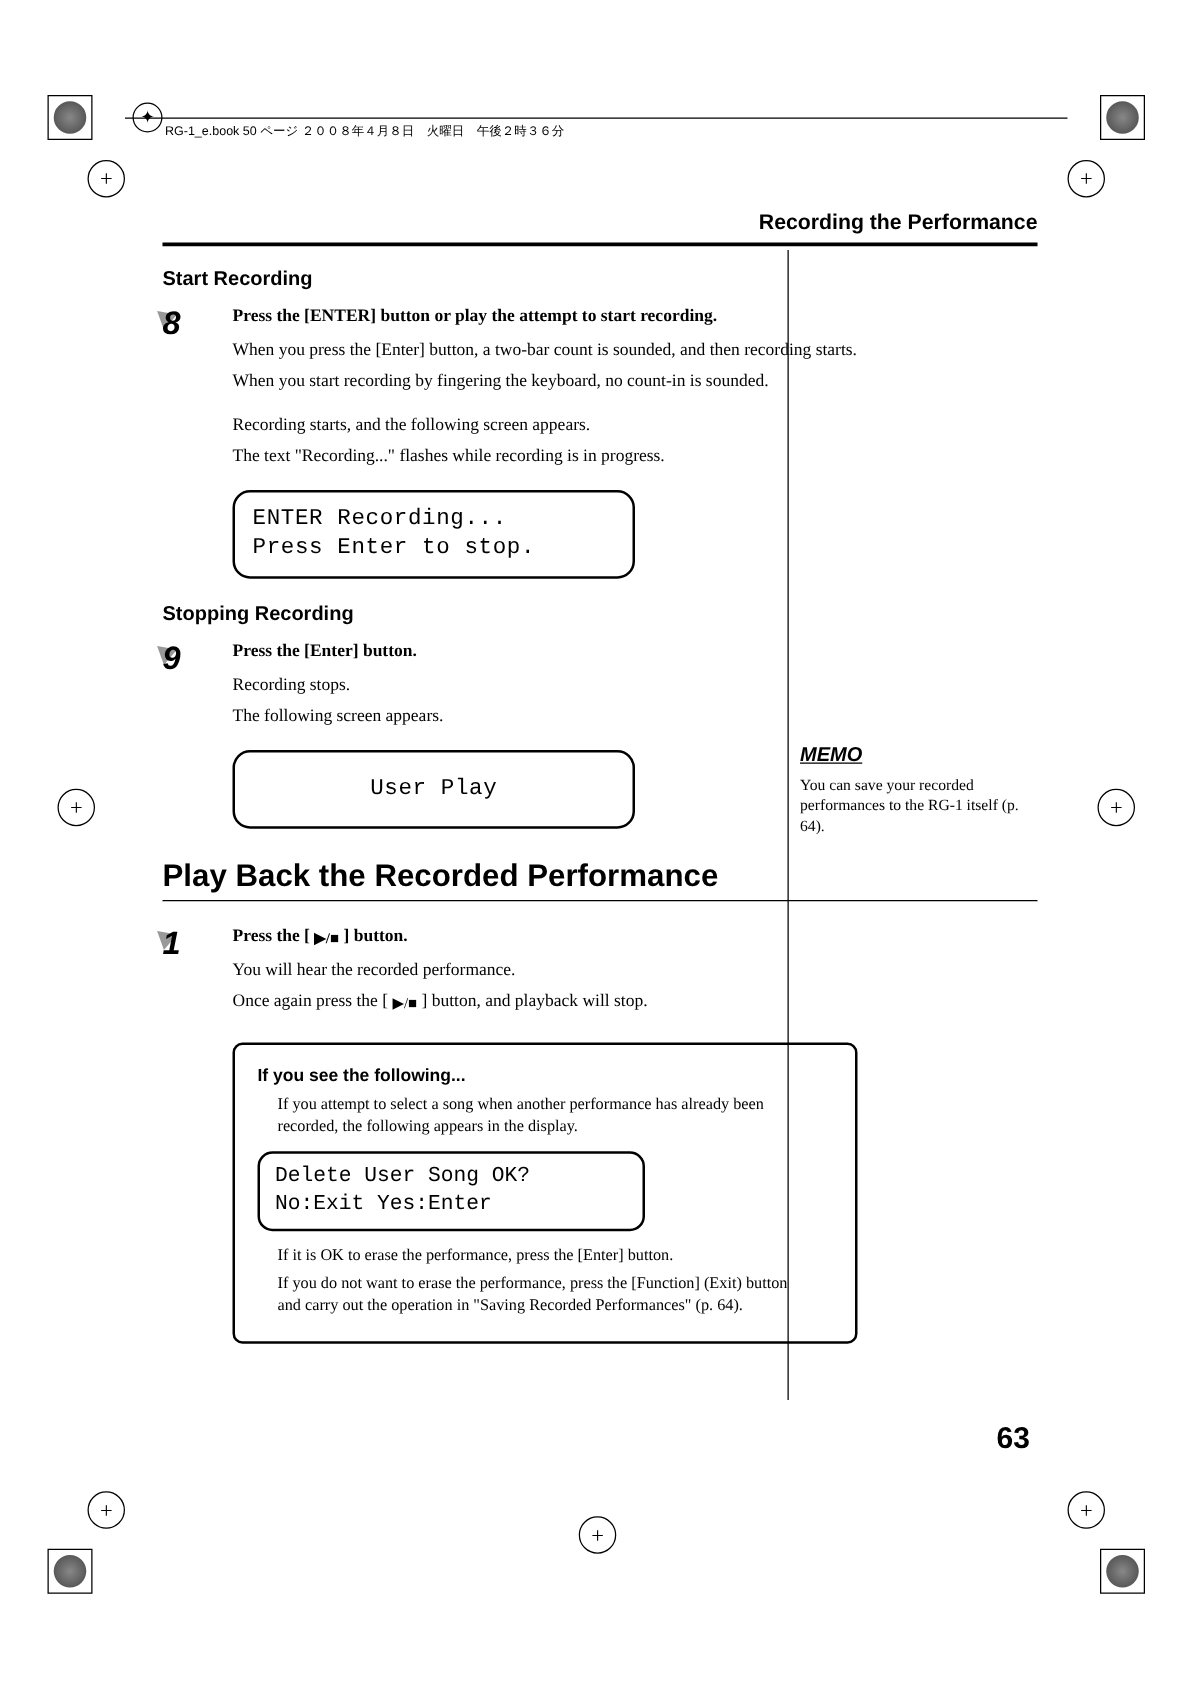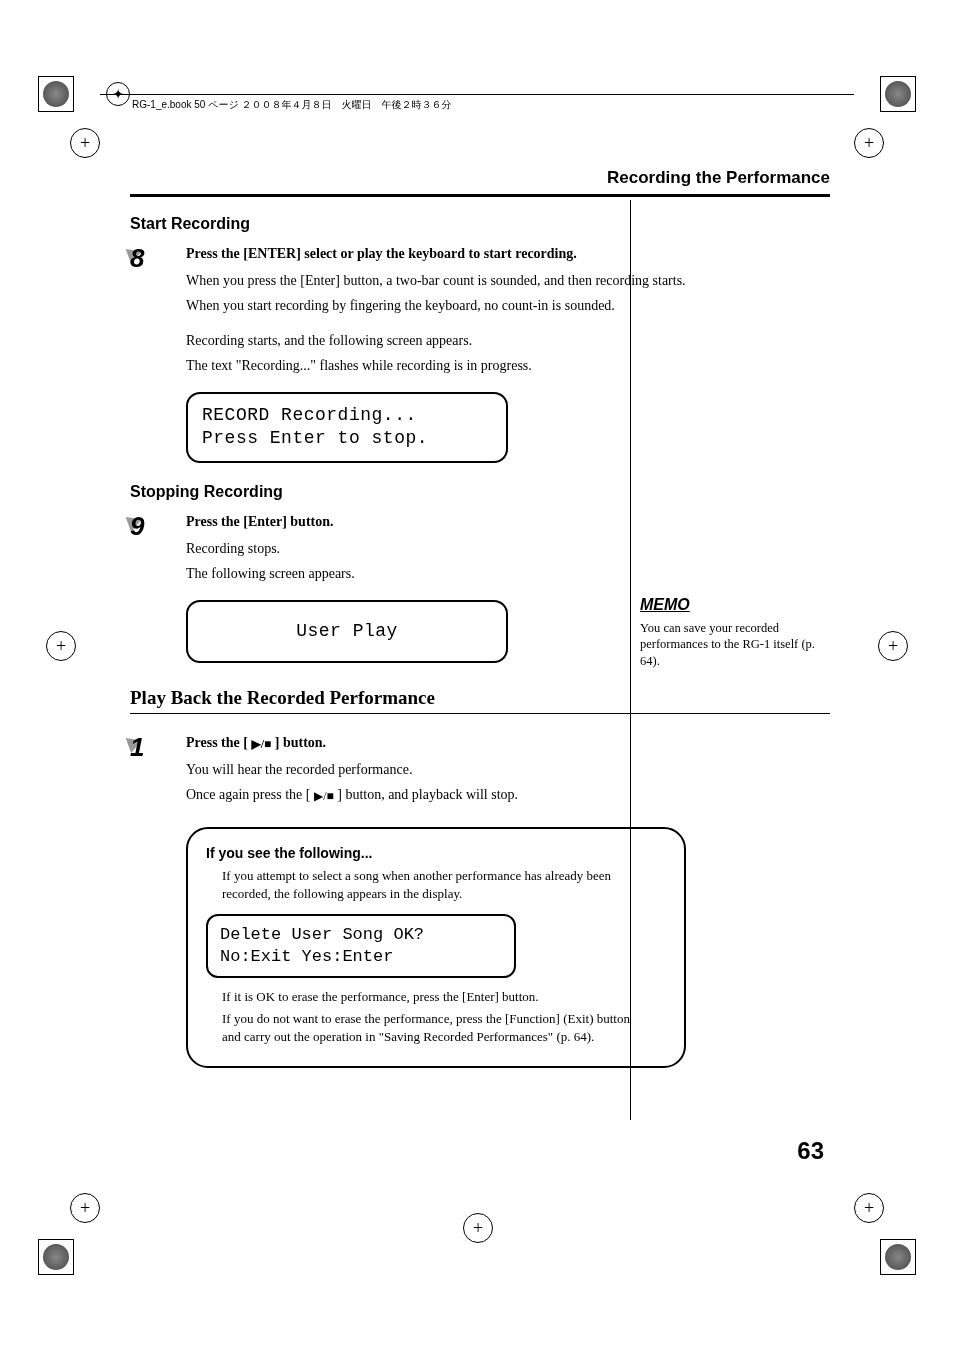--- a/index.html
+++ b/index.html
@@ -144,33 +144,33 @@
     width: 290px;
     padding: 10px 14px;
     font-family: "Courier New", monospace;
     font-size: 18px;
     letter-spacing: 0.5px;
     line-height: 1.3;
     text-align: left;
   }
   .display-box.center { text-align: center; }
   .play-heading {
-    font-family: Liberation Serif, serif;
-    font-weight: bold;
-    font-size: 19px;
+    font-family: Liberation Sans, sans-serif;
+    font-weight: bold;
+    font-size: 25px;
     margin: 24px 0 4px 0;
   }
   .play-rule {
     border-top: 1px solid #000;
     margin-bottom: 18px;
   }
   .info-box {
     margin: 18px 0 0 56px;
     border: 2px solid #000;
-    border-radius: 22px;
+    border-radius: 8px;
     width: 460px;
     padding: 16px 18px;
     font-size: 13px;
   }
   .info-box .ib-title {
     font-family: Arial, sans-serif;
     font-weight: bold;
     font-size: 14px;
     margin-bottom: 6px;
   }
@@ -254,29 +254,29 @@
 
 <div class="content">
 
   <div class="section-title-right">Recording the Performance</div>
   <div class="thick-rule"></div>
 
   <div class="sub-heading">Start Recording</div>
   <div class="step">
     <div class="step-num"><span class="tri"></span><span>8</span></div>
     <div class="step-body">
-      <div class="lead">Press the [ENTER] select or play the keyboard to start recording.</div>
+      <div class="lead">Press the [ENTER] button or play the attempt to start recording.</div>
       <p>When you press the [Enter] button, a two-bar count is sounded, and then recording starts.</p>
       <p>When you start recording by fingering the keyboard, no count-in is sounded.</p>
       <p style="margin-top:14px">Recording starts, and the following screen appears.</p>
       <p>The text "Recording..." flashes while recording is in progress.</p>
     </div>
   </div>
   <div class="display-box">
-    <div>RECORD  Recording...</div>
+    <div>ENTER  Recording...</div>
     <div>Press Enter to stop.</div>
   </div>
 
   <div class="sub-heading">Stopping Recording</div>
   <div class="step">
     <div class="step-num"><span class="tri"></span><span>9</span></div>
     <div class="step-body">
       <div class="lead">Press the [Enter] button.</div>
       <p>Recording stops.</p>
       <p>The following screen appears.</p>

